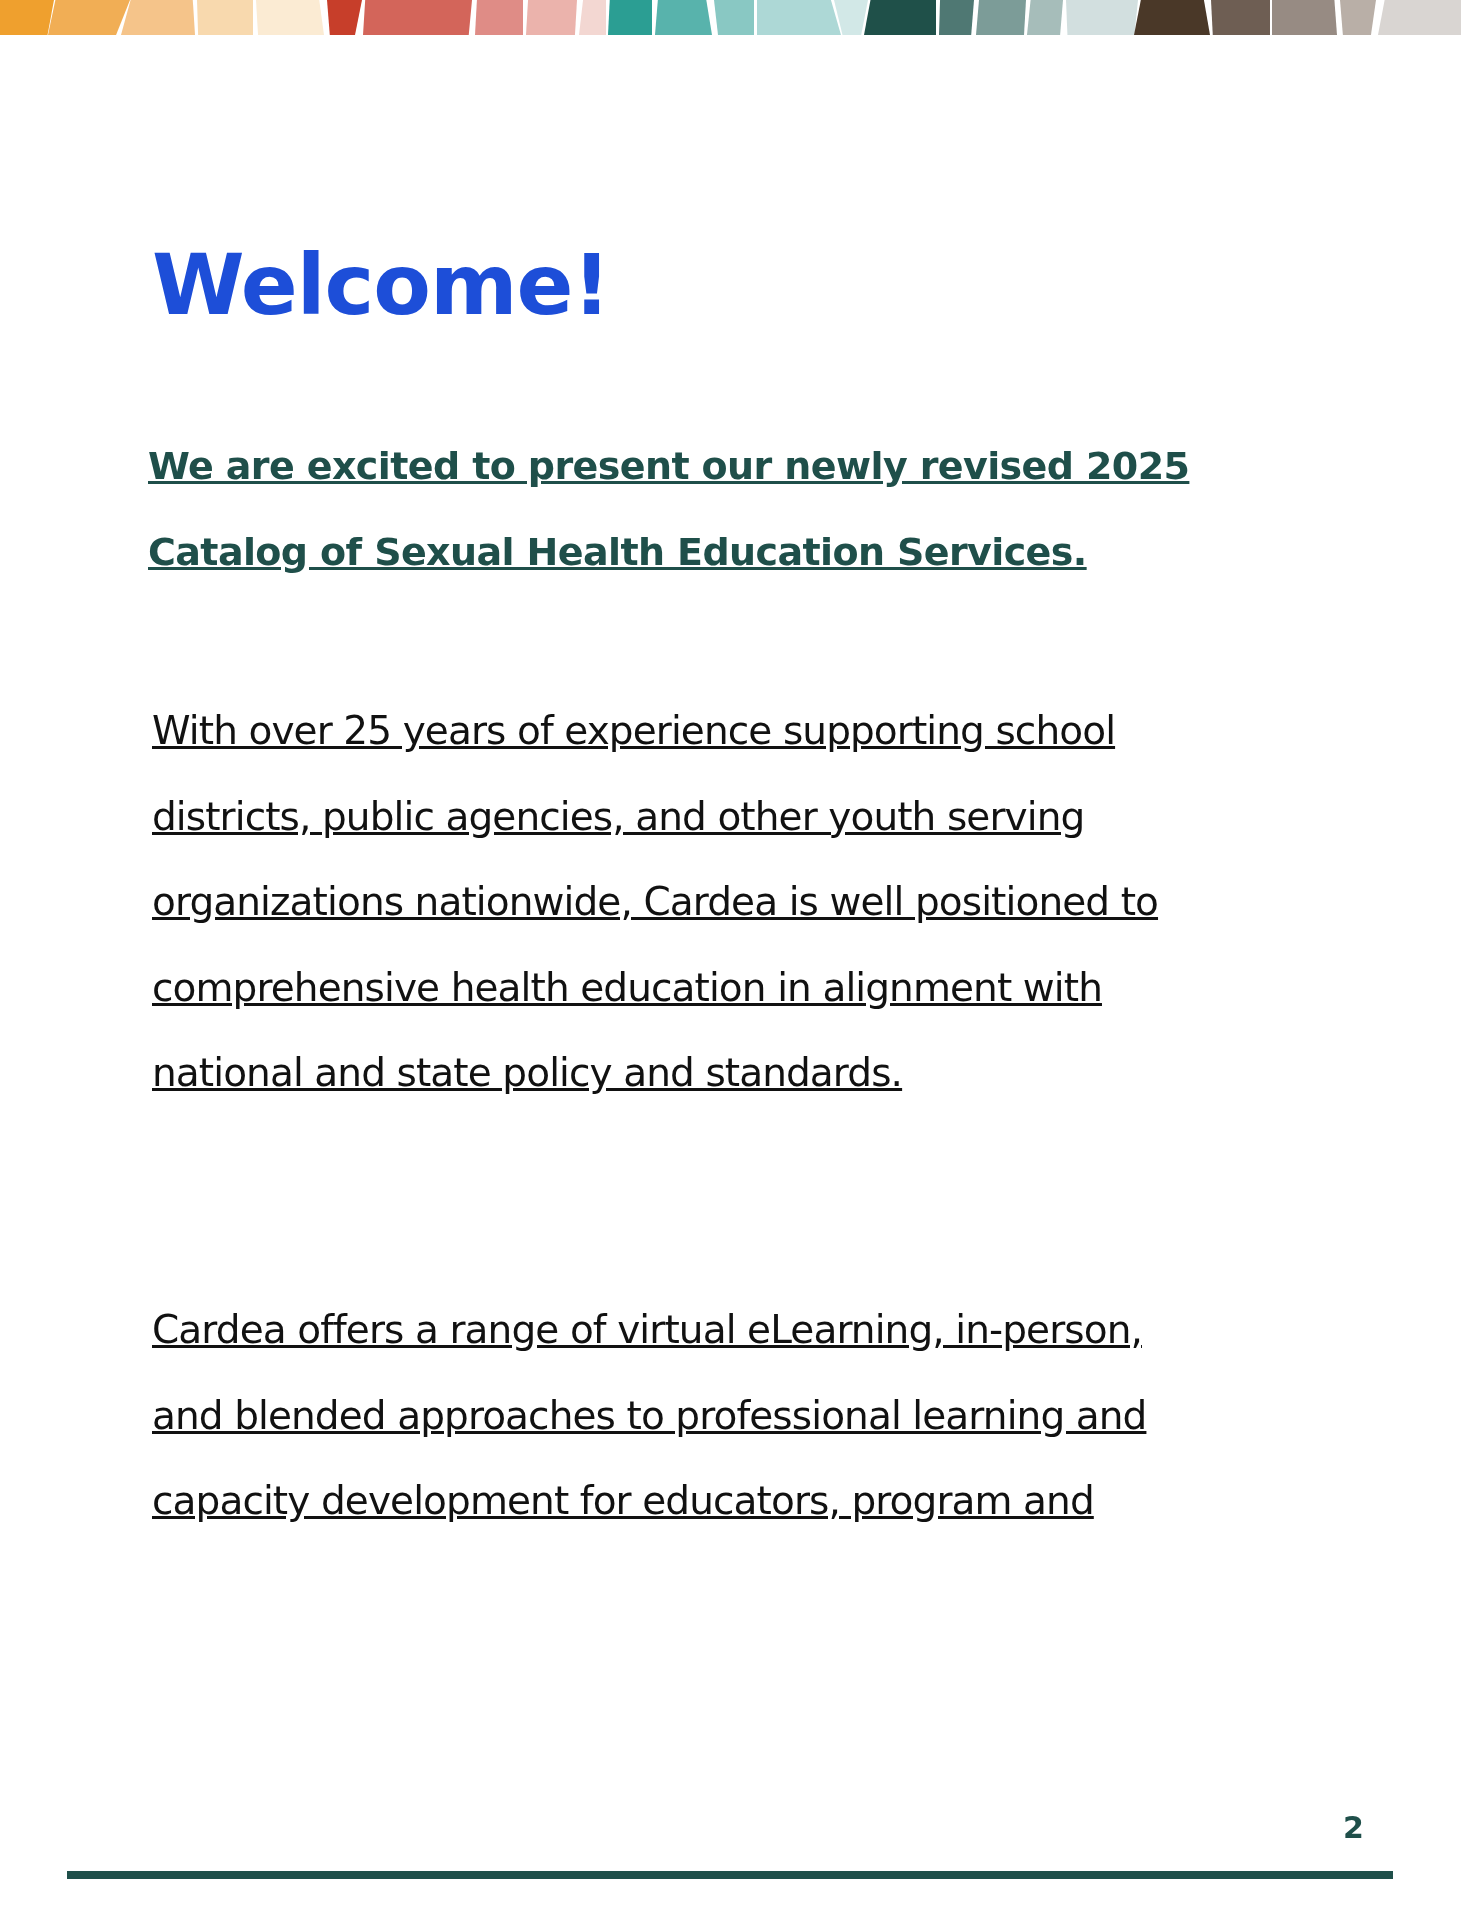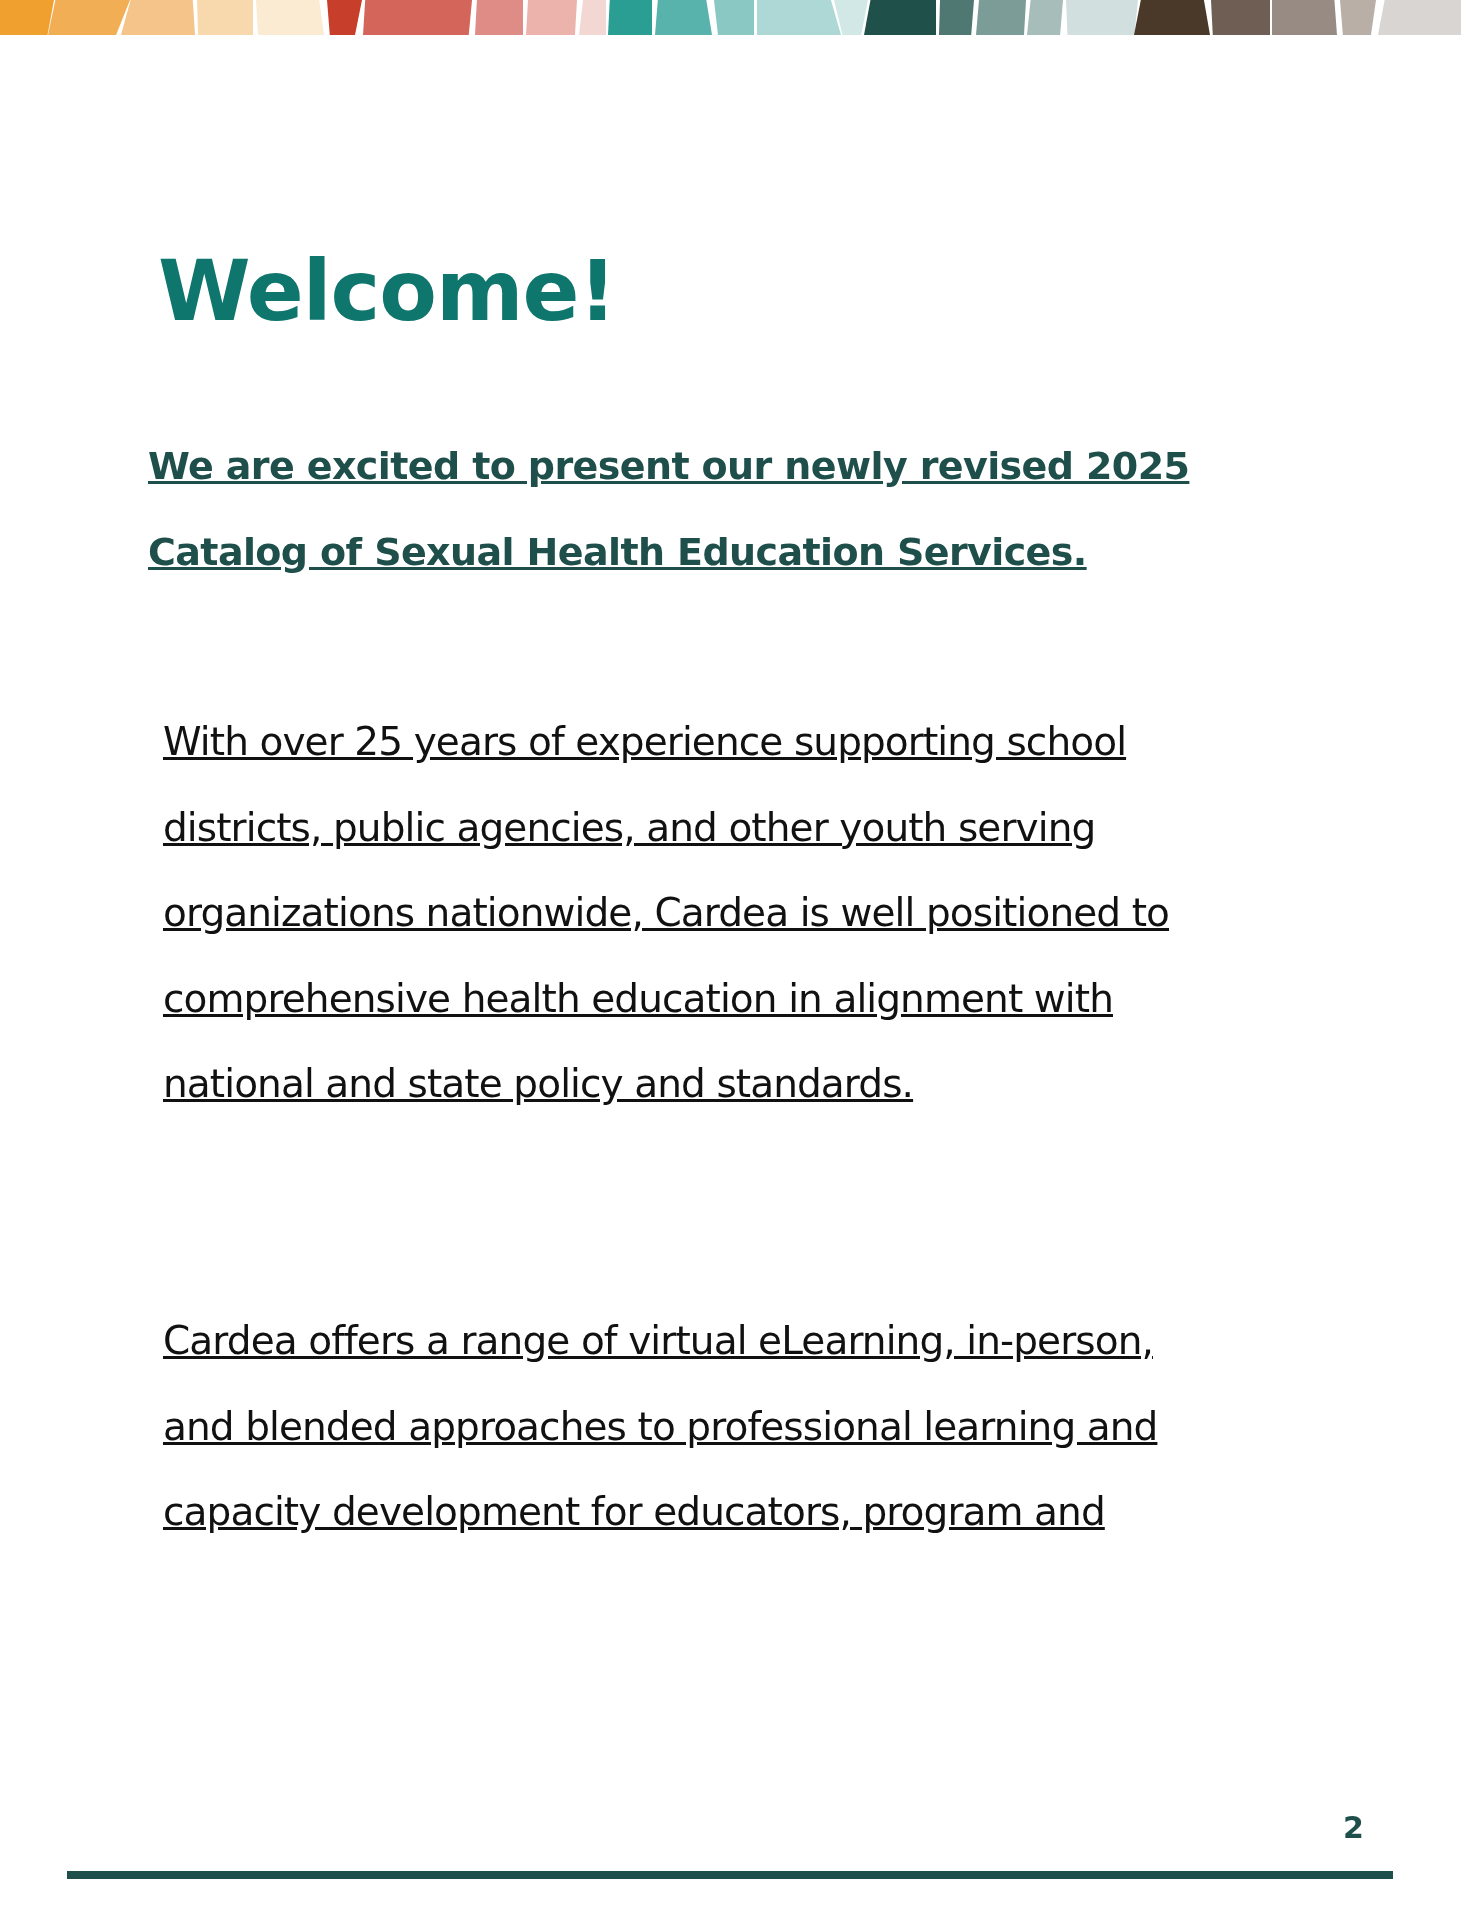--- a/index.html
+++ b/index.html
@@ -1,27 +1,27 @@
 <!DOCTYPE html>
 <html><head>
 <meta charset="utf-8">
 <style>
   html, body { margin: 0; padding: 0; background: #ffffff; }
   body { width: 1461px; height: 1920px; position: relative; overflow: hidden;
          font-family: "DejaVu Sans", "Liberation Sans", sans-serif; }
   .stripe { position: absolute; left: 0; top: 0; width: 1461px; height: 35px; }
   .seg { position: absolute; top: 0; height: 35px; }
-  .title { position: absolute; left: 146px; top: 224px; margin: 12px;
-           font-size: 84px; font-weight: bold; color: #0f766e; letter-spacing: -1px;
+  .title { position: absolute; left: 146px; top: 224px; margin: 6px;
+           font-size: 84px; font-weight: bold; color: #1d4ed8; letter-spacing: -1px;
            line-height: 110px; white-space: nowrap; }
   .lead { position: absolute; left: 148px; top: 424px; margin: 0; width: 1180px;
           font-size: 38px; font-weight: bold; color: #1F4F4A; line-height: 85.5px;
           letter-spacing: -0.6px; }
   .lead span, .para span { display: block; white-space: nowrap; text-decoration: underline; }
-  .para { position: absolute; left: 148px; margin: 15px; width: 1200px;
+  .para { position: absolute; left: 148px; margin: 4px; width: 1200px;
           font-size: 39px; color: #111111; line-height: 85.5px; letter-spacing: -0.9px; }
   .para1 { top: 684px; }
   .para2 { top: 1283px; }
   .pagenum { position: absolute; left: 1343px; top: 1808px; font-size: 30px;
              color: #1F4F4A; font-weight: bold; line-height: 40px; }
   .rule { position: absolute; left: 67px; top: 1871px; width: 1326px; height: 8px; background: #1F4F4A; }
 </style>
 </head>
 <body>
 

